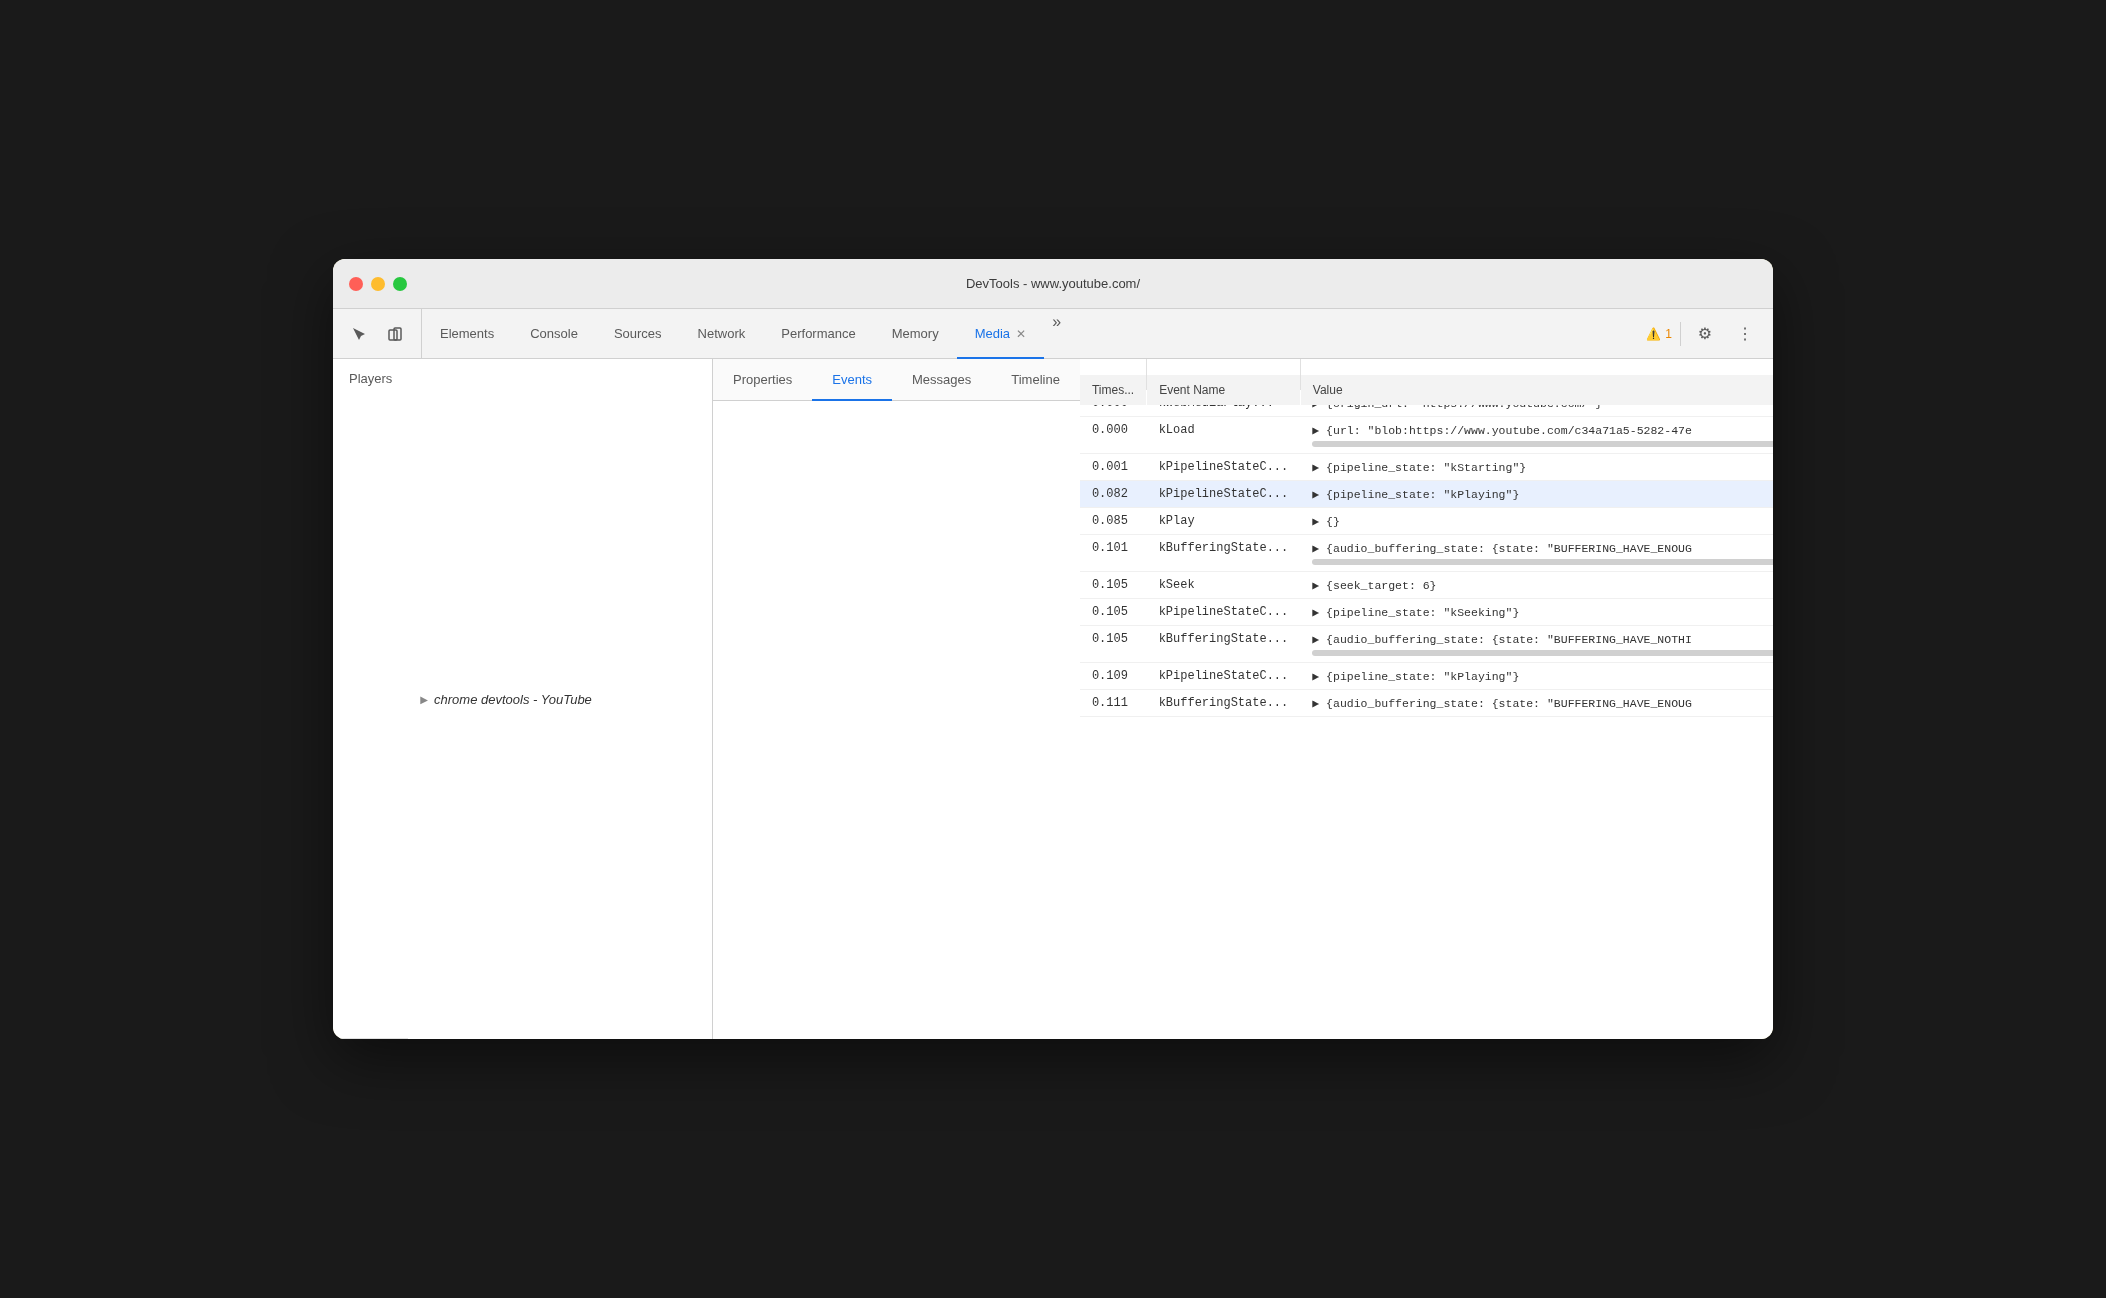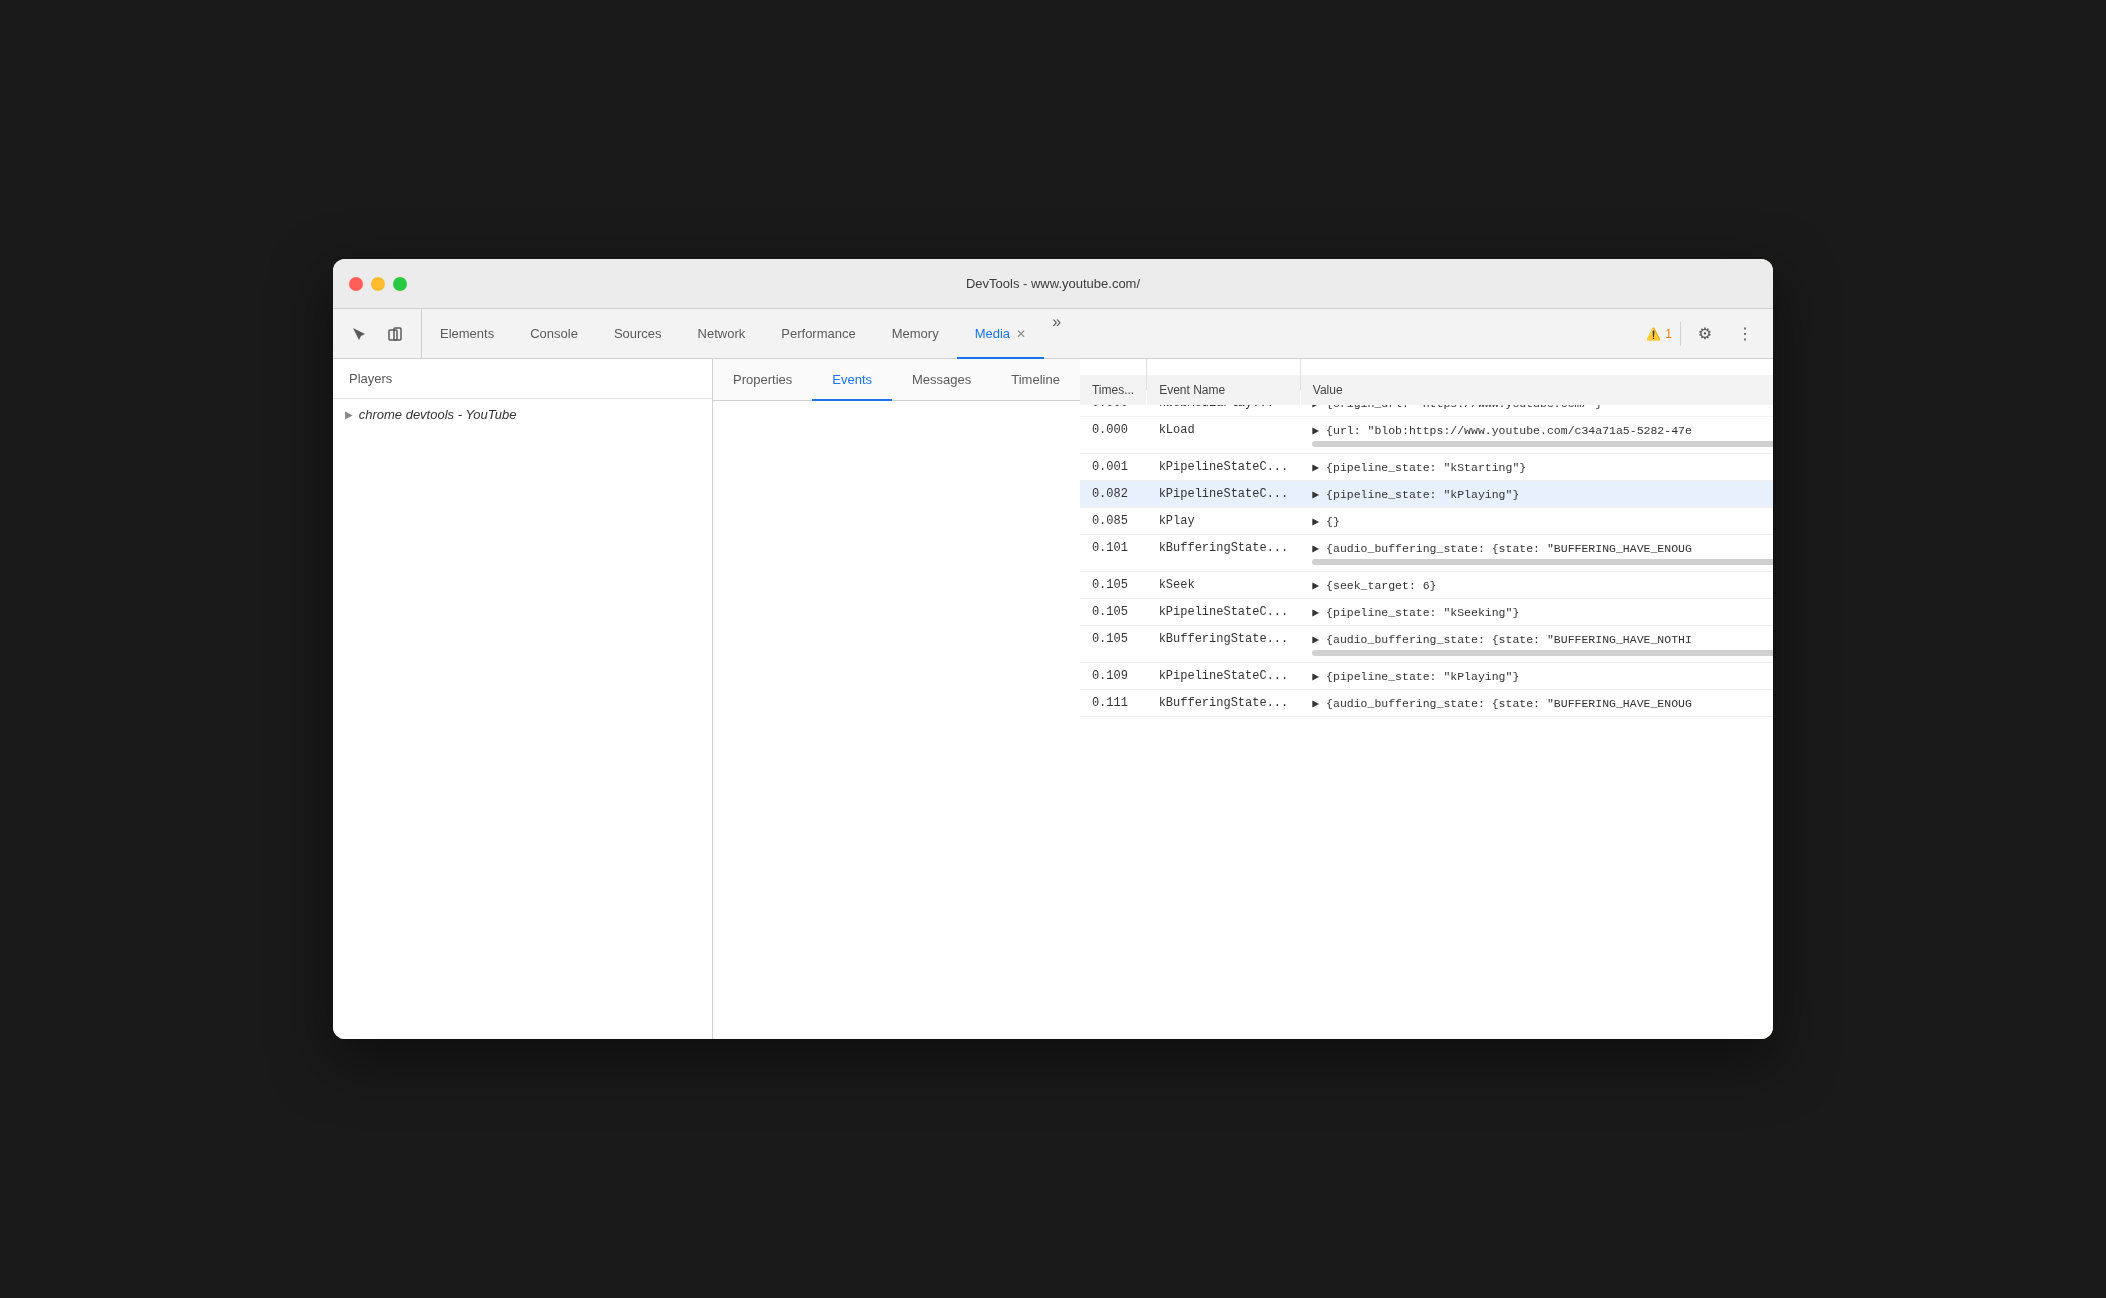--- a/index.html
+++ b/index.html
@@ -141,21 +141,21 @@
       flex: 1;
       overflow: hidden;
     }
     
     .sidebar {
       width: 380px;
       border-right: 1px solid #d0d0d0;
       background: #ffffff;
       flex-shrink: 0;
       display: flex;
-      flex-direction: column;
+      flex-direction: row;
     }
     .sidebar-header {
       padding: 12px 16px;
       font-size: 13px;
       color: #5a5a5a;
       font-weight: 500;
       border-bottom: 1px solid #e0e0e0;
     }
     .sidebar-item {
       display: flex;

